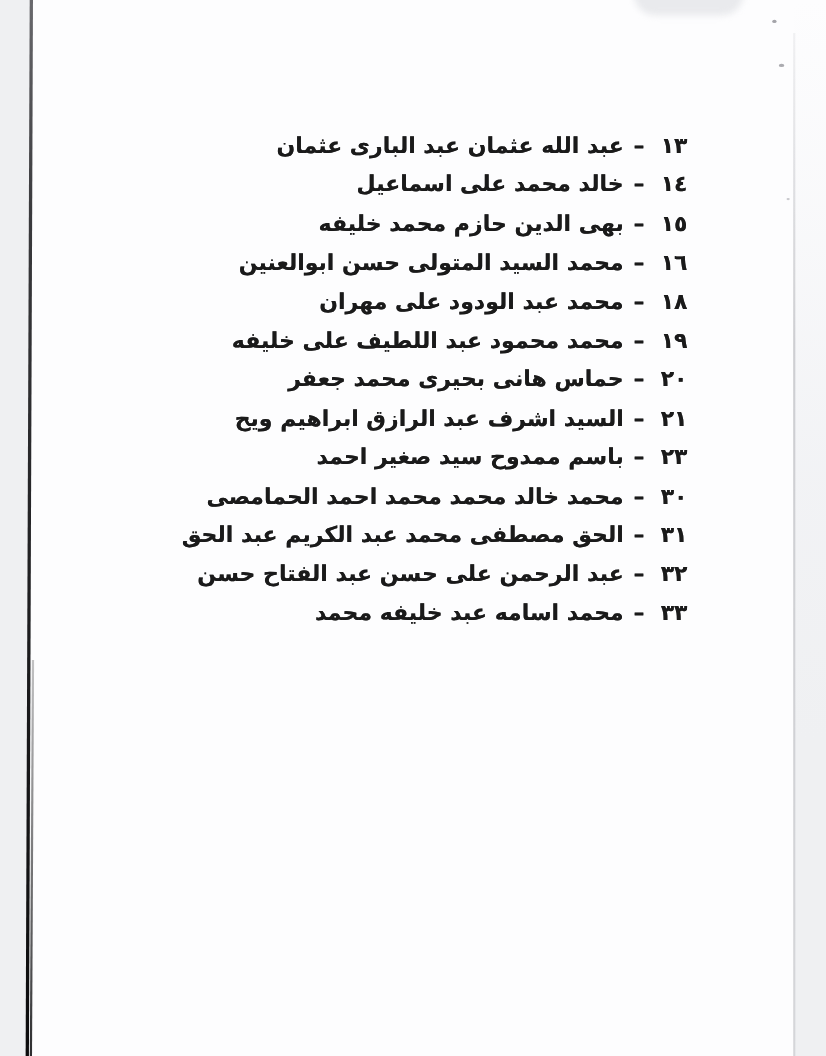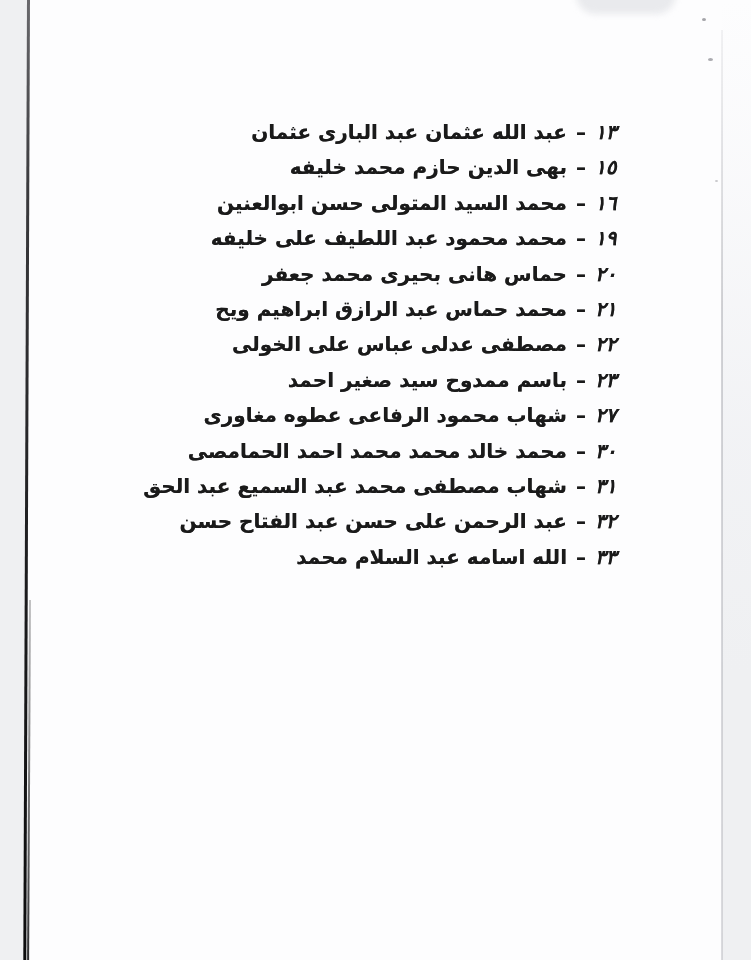--- a/index.html
+++ b/index.html
@@ -87,22 +87,21 @@
     text-shadow: 0 0 0.5px rgba(25,25,25,0.75);
     white-space: nowrap;
   }
   .row {
     height: 35.4px;
     line-height: 35.4px;
   }
   .num {
     display: inline-block;
     min-width: 30px;
-    text-align: left;
-    font-style: italic;
+    text-align: right;
   }
   .dash {
     display: inline-block;
     margin: 0 9px;
     font-weight: 700;
   }
   .name { }
 </style>
 </head>
 <body>
@@ -113,26 +112,26 @@
   <div class="edge-line-thick"></div>
   <div class="right-strip"></div>
   <div class="right-crease"></div>
   <div class="top-blob"></div>
   <div class="speck speck-1"></div>
   <div class="speck speck-2"></div>
   <div class="speck speck-3"></div>
 
   <div class="list" id="list">
       <div class="row"><span class="num">١٣</span><span class="dash">–</span><span class="name">عبد الله عثمان عبد البارى عثمان</span></div>
+      <div class="row"><span class="num">١٤</span><span class="dash">–</span><span class="name">خالد محمد على اسماعيل</span></div>
       <div class="row"><span class="num">١٥</span><span class="dash">–</span><span class="name">بهى الدين حازم محمد خليفه</span></div>
       <div class="row"><span class="num">١٦</span><span class="dash">–</span><span class="name">محمد السيد المتولى حسن ابوالعنين</span></div>
+      <div class="row"><span class="num">١٨</span><span class="dash">–</span><span class="name">محمد عبد الودود على مهران</span></div>
       <div class="row"><span class="num">١٩</span><span class="dash">–</span><span class="name">محمد محمود عبد اللطيف على خليفه</span></div>
       <div class="row"><span class="num">٢٠</span><span class="dash">–</span><span class="name">حماس هانى بحيرى محمد جعفر</span></div>
-      <div class="row"><span class="num">٢١</span><span class="dash">–</span><span class="name">محمد حماس عبد الرازق ابراهيم ويح</span></div>
-      <div class="row"><span class="num">٢٢</span><span class="dash">–</span><span class="name">مصطفى عدلى عباس على الخولى</span></div>
+      <div class="row"><span class="num">٢١</span><span class="dash">–</span><span class="name">السيد اشرف عبد الرازق ابراهيم ويح</span></div>
       <div class="row"><span class="num">٢٣</span><span class="dash">–</span><span class="name">باسم ممدوح سيد صغير احمد</span></div>
-      <div class="row"><span class="num">٢٧</span><span class="dash">–</span><span class="name">شهاب محمود الرفاعى عطوه مغاورى</span></div>
       <div class="row"><span class="num">٣٠</span><span class="dash">–</span><span class="name">محمد خالد محمد محمد احمد الحمامصى</span></div>
-      <div class="row"><span class="num">٣١</span><span class="dash">–</span><span class="name">شهاب مصطفى محمد عبد السميع عبد الحق</span></div>
+      <div class="row"><span class="num">٣١</span><span class="dash">–</span><span class="name">الحق مصطفى محمد عبد الكريم عبد الحق</span></div>
       <div class="row"><span class="num">٣٢</span><span class="dash">–</span><span class="name">عبد الرحمن على حسن عبد الفتاح حسن</span></div>
-      <div class="row"><span class="num">٣٣</span><span class="dash">–</span><span class="name">الله اسامه عبد السلام محمد</span></div>
+      <div class="row"><span class="num">٣٣</span><span class="dash">–</span><span class="name">محمد اسامه عبد خليفه محمد</span></div>
     </div>
 </div>
 
 </body></html>

